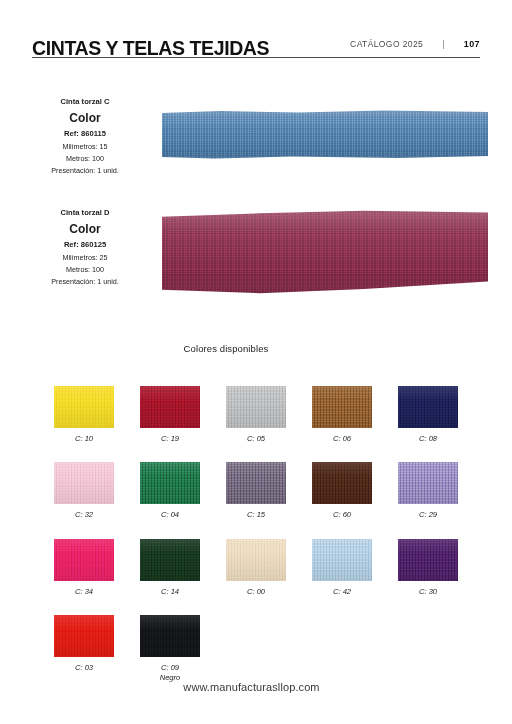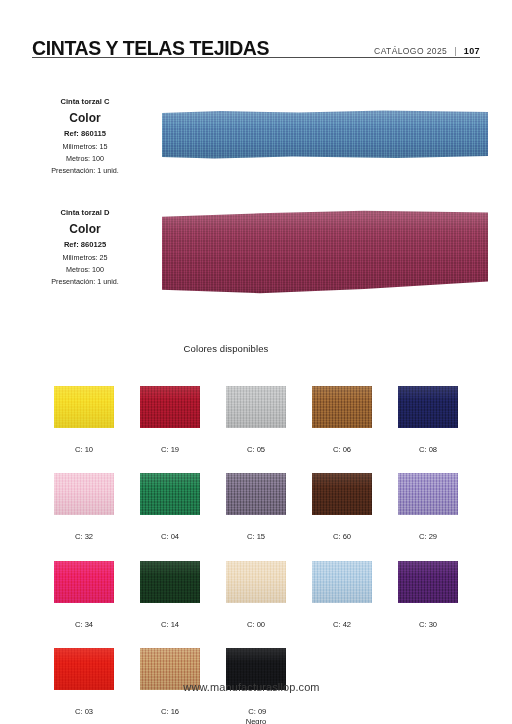--- a/index.html
+++ b/index.html
@@ -32,25 +32,25 @@
     font-weight: bold;
     letter-spacing: -0.4px;
     color: #111111;
     line-height: 1;
     white-space: nowrap;
     text-align: center;
   }
   .header-meta {
     display: flex;
     align-items: baseline;
-    gap: 7px;
+    gap: 19px;
     font-size: 8.5px;
     color: #3d3d3d;
     letter-spacing: 0.4px;
-    padding-bottom: 2px;
+    padding-bottom: 9px;
   }
   .header-meta .catalog-label { color: #4a4a4a; }
   .header-meta .sep { color: #7a7a7a; }
   .header-meta .page-num { font-weight: bold; color: #111; font-size: 9px; }
 
   .header-rule {
     position: absolute;
     left: 32px;
     top: 57px;
     width: 448px;
@@ -159,26 +159,27 @@
       repeating-linear-gradient(0deg, rgba(255,255,255,0.13) 0px, rgba(255,255,255,0.13) 0.7px, rgba(0,0,0,0.09) 0.7px, rgba(0,0,0,0.09) 1.6px);
     mix-blend-mode: overlay;
     opacity: 0.9;
   }
   .chip-shade {
     position: absolute;
     inset: 0;
     background: linear-gradient(180deg, rgba(255,255,255,0.10) 0%, rgba(0,0,0,0.0) 35%, rgba(0,0,0,0.07) 100%);
   }
   .swatch-label {
-    margin-top: 17px;
+    margin-top: 6px;
     font-size: 7.6px;
     color: #1d1d1d;
-    text-align: right;
+    text-align: center;
     line-height: 1.35;
     white-space: nowrap;
+    font-style: italic;
   }
   .swatch-label .extra {
     display: block;
     font-size: 7.6px;
   }
 
   
   .footer {
     position: absolute;
     left: 0;
@@ -348,27 +349,20 @@
       <div class="swatch-label">C: 30</div>
     </div>
     <div class="swatch-cell">
       <div class="swatch-chip" style="background: rgb(224, 27, 19);">
         <div class="chip-weave"></div>
         <div class="chip-shade"></div>
       </div>
       <div class="swatch-label">C: 03</div>
     </div>
     <div class="swatch-cell">
-      <div class="swatch-chip" style="background: rgb(191, 138, 93);">
-        <div class="chip-weave"></div>
-        <div class="chip-shade"></div>
-      </div>
-      <div class="swatch-label">C: 16</div>
-    </div>
-    <div class="swatch-cell">
       <div class="swatch-chip" style="background: rgb(19, 20, 23);">
         <div class="chip-weave"></div>
         <div class="chip-shade"></div>
       </div>
       <div class="swatch-label">C: 09<span class="extra">Negro</span></div>
     </div>
   </div>
 
 <div class="footer">www.manufacturasllop.com</div>
 

